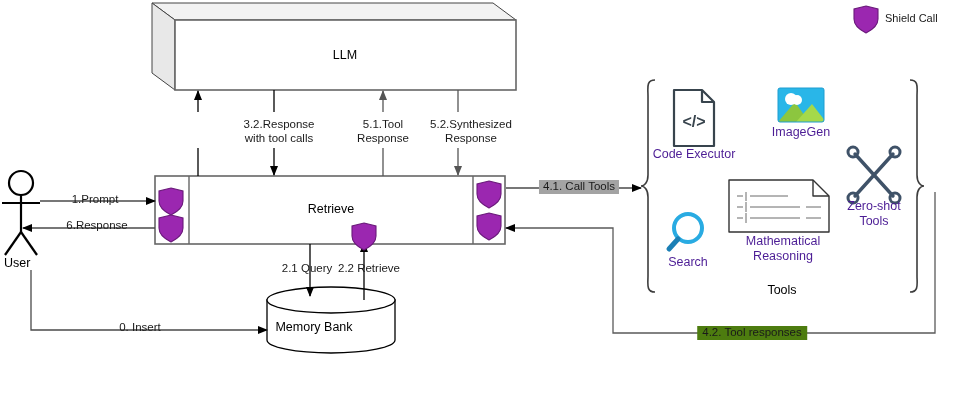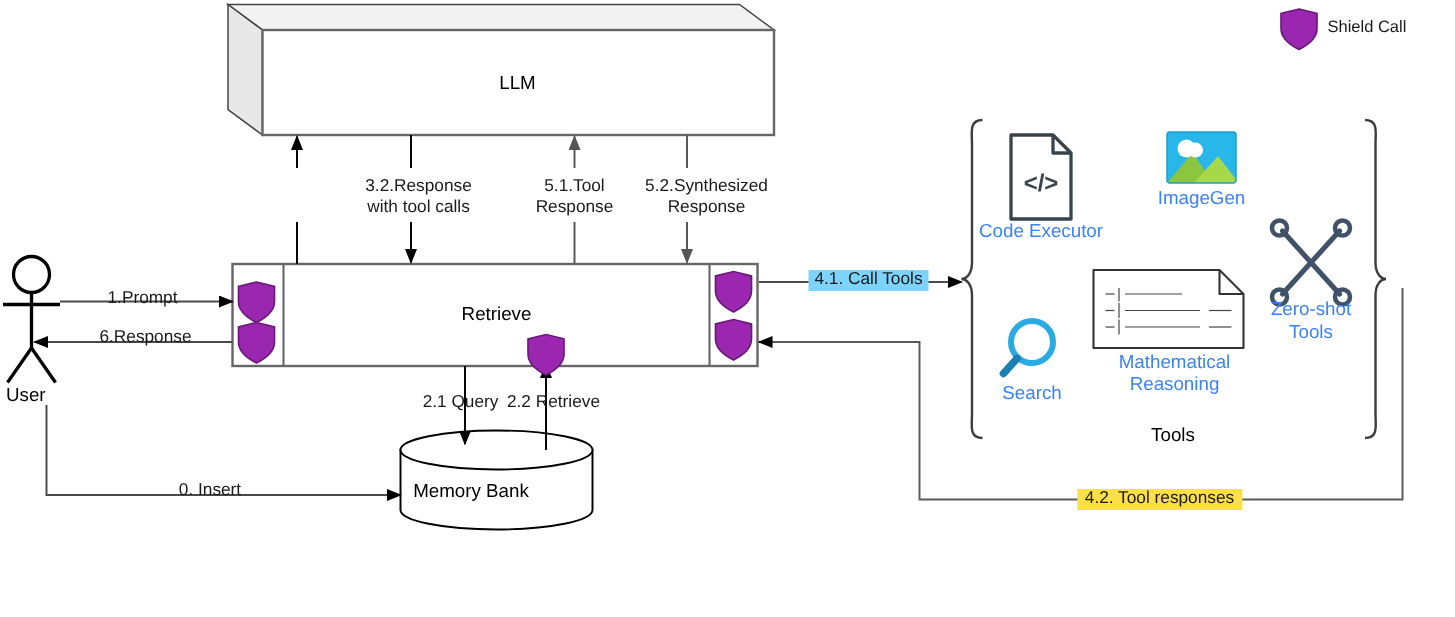--- a/index.html
+++ b/index.html
@@ -35,21 +35,21 @@
   .lbl-edge {
     font-size: 11.5px;
     color: #1a1a1a;
   }
   .lbl-node {
     font-size: 12.5px;
     font-weight: normal;
   }
   .lbl-tool {
     font-size: 12.5px;
-    color: #3b82f6;
+    color: #4c1d95;
   }
   .lbl-caption {
     font-size: 15px;
     color: #000000;
   }
   .lbl-legend {
     font-size: 11px;
     color: #1a1a1a;
   }
   .ctr {
@@ -249,23 +249,23 @@
 
   <div class="lbl lbl-edge ctr" style="left:279px; top:118px;">3.2.Response
 with tool calls</div>
 
   <div class="lbl lbl-edge ctr" style="left:383px; top:118px;">5.1.Tool
 Response</div>
 
   <div class="lbl lbl-edge ctr" style="left:471px; top:118px;">5.2.Synthesized
 Response</div>
 
-  <div class="lbl lbl-edge ctr" style="left:579px; top:180px; background:#7dd3fc; padding:0 4px;">4.1. Call Tools</div>
-
-  <div class="lbl lbl-edge ctr" style="left:773px; top:326px; background:#fde047; padding:0 5px;">4.2. Tool responses</div>
+  <div class="lbl lbl-edge ctr" style="left:579px; top:180px; background:#a3a3a3; padding:0 4px;">4.1. Call Tools</div>
+
+  <div class="lbl lbl-edge ctr" style="left:752px; top:326px; background:#4d7c0f; padding:0 5px;">4.2. Tool responses</div>
 
   <div class="lbl lbl-tool ctr" style="left:694px; top:147px;">Code Executor</div>
 
   <div class="lbl lbl-tool ctr" style="left:801px; top:125px;">ImageGen</div>
 
   <div class="lbl lbl-tool ctr" style="left:688px; top:255px;">Search</div>
 
   <div class="lbl lbl-tool ctr" style="left:783px; top:234px;">Mathematical
 Reasoning</div>
 

